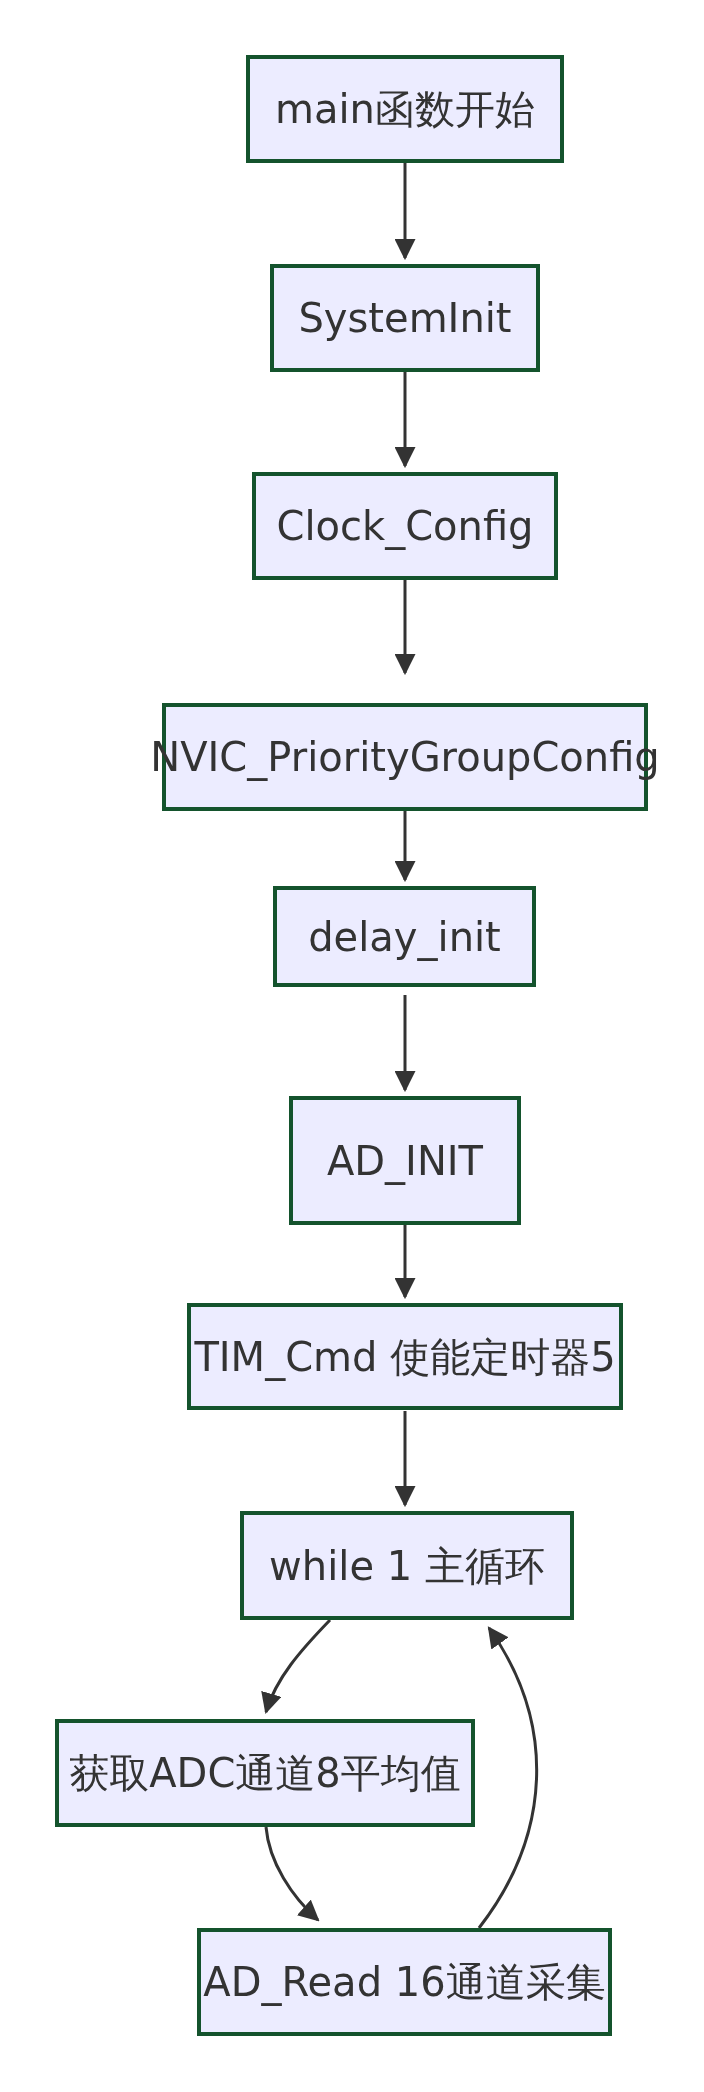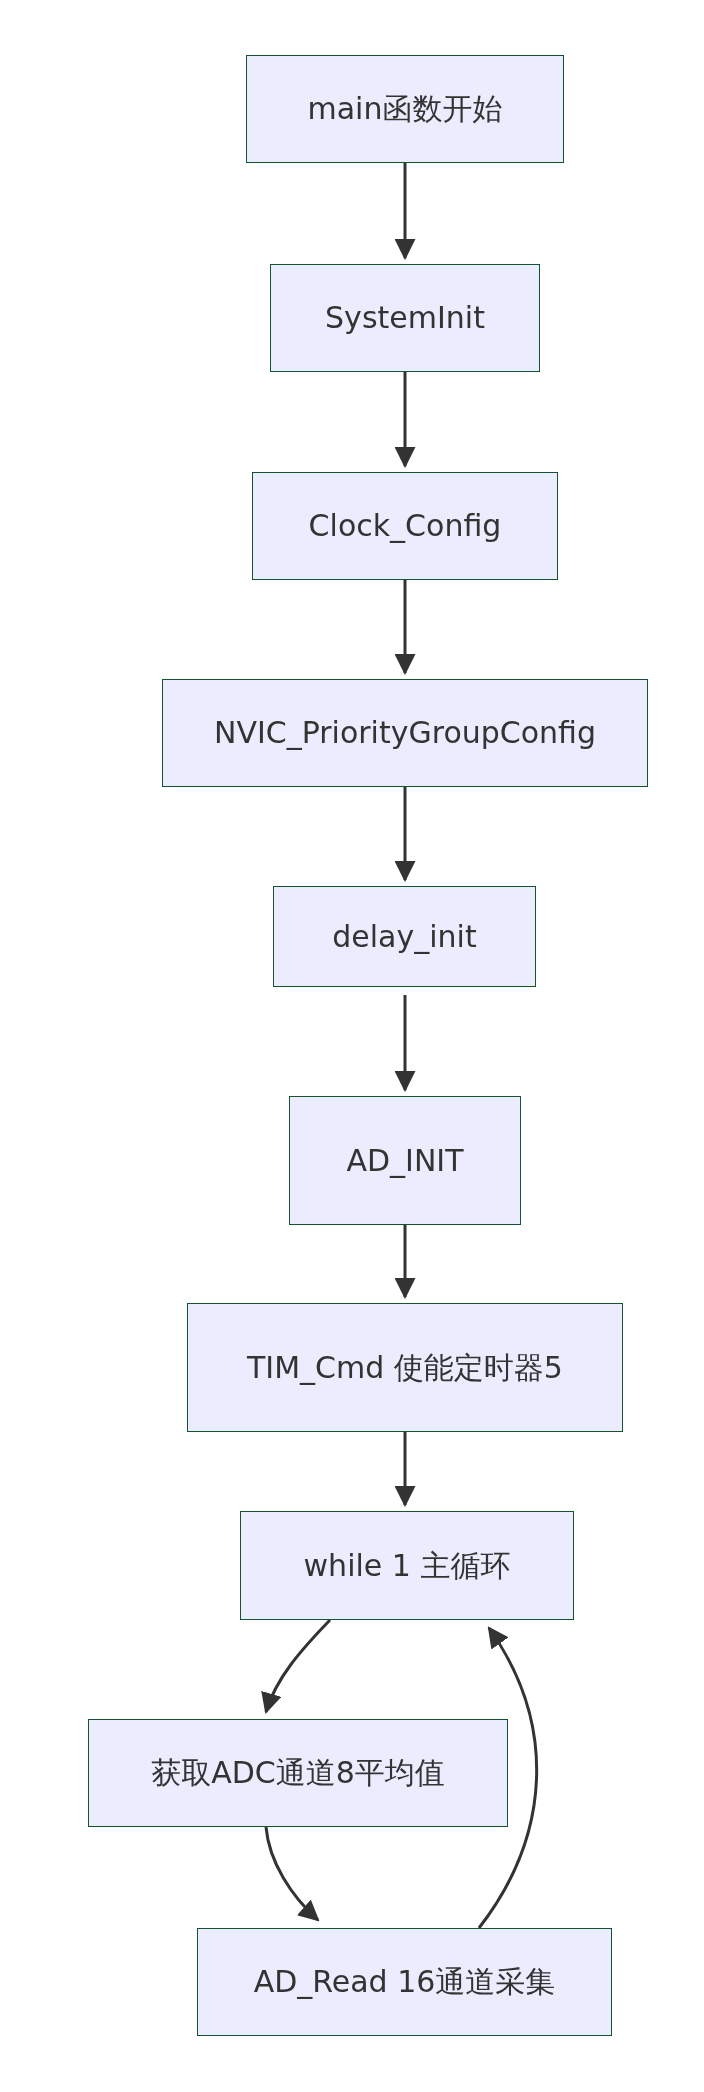--- a/index.html
+++ b/index.html
@@ -24,40 +24,40 @@
   }
   .edge-layer path.edge {
     fill: none;
     stroke: #333333;
     stroke-width: 3;
   }
   .node {
     position: absolute;
     box-sizing: border-box;
     background: #ECECFF;
-    border: 1px solid #14532d;
+    border: 4px solid #14532d;
     color: #333333;
     display: flex;
     align-items: center;
     justify-content: center;
-    font-size: 30px;
+    font-size: 40px;
     line-height: 1.2;
     white-space: nowrap;
     text-align: center;
   }
   
   .n-main   { left:246px; top:55px;   width:318px; height:108px; }
   .n-sys    { left:270px; top:264px;  width:270px; height:108px; }
   .n-clock  { left:252px; top:472px;  width:306px; height:108px; }
-  .n-nvic   { left:162px; top:679px;  width:486px; height:108px; }
+  .n-nvic   { left:162px; top:703px;  width:486px; height:108px; }
   .n-delay  { left:273px; top:886px;  width:263px; height:101px; }
   .n-adinit { left:289px; top:1096px; width:232px; height:129px; }
-  .n-tim    { left:187px; top:1303px; width:436px; height:129px; }
+  .n-tim    { left:187px; top:1303px; width:436px; height:107px; }
   .n-while  { left:240px; top:1511px; width:334px; height:109px; }
-  .n-getadc { left:55px;  top:1719px; width:420px; height:108px;margin-left:33px; }
+  .n-getadc { left:55px;  top:1719px; width:420px; height:108px; }
   .n-adread { left:197px; top:1928px; width:415px; height:108px; }
 </style>
 </head>
 <body>
 
 <div class="canvas">
 
   <svg class="edge-layer" width="704" height="2092" viewBox="0 0 704 2092" xmlns="http://www.w3.org/2000/svg">
     <defs>
       <marker id="arrow" viewBox="0 0 10 10" refX="9" refY="5" markerWidth="7" markerHeight="7" orient="auto">

